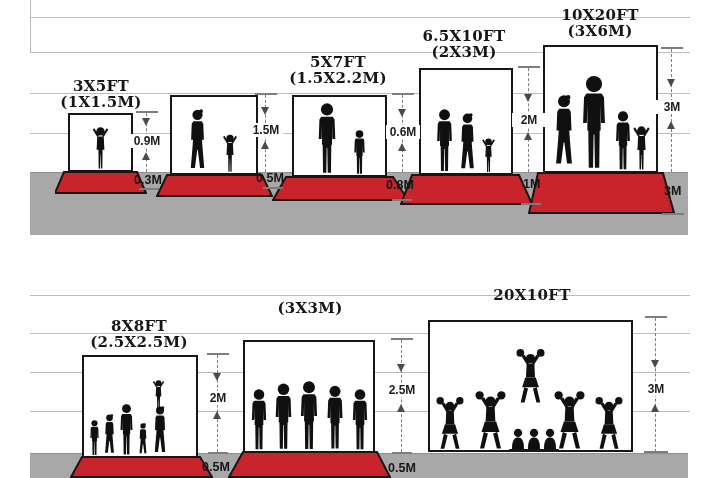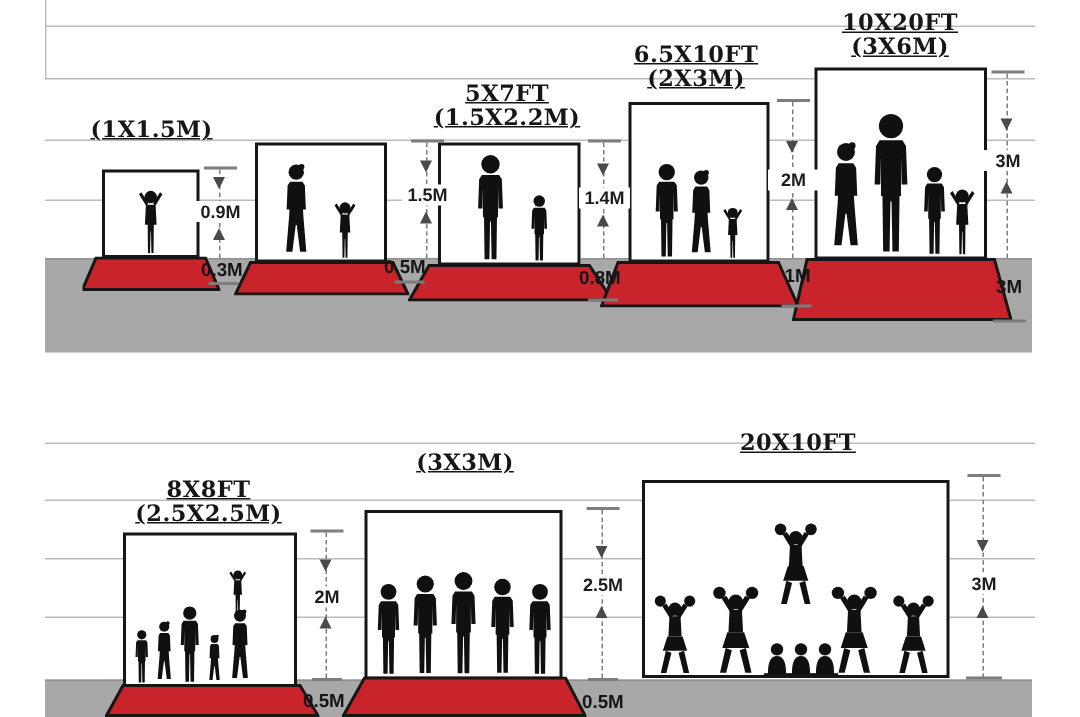--- a/index.html
+++ b/index.html
@@ -4,21 +4,21 @@
 <style>
   html,body{margin:0;padding:0;background:#fff;}
   .canvas{position:relative;width:720px;height:478px;background:#fff;overflow:hidden;
           font-family:"Liberation Sans",sans-serif;}
   .grid{position:absolute;left:30px;width:660px;height:1px;background:var(--grid-line,#bcbcbc);z-index:1;}
   .vtick{position:absolute;left:30px;top:0;width:1px;height:53px;background:var(--grid-line,#bcbcbc);z-index:1;}
   .floor{position:absolute;left:30px;width:658px;background:var(--floor-gray,#a8a8a8);
          border-top:1px solid #8f8f8f;z-index:1;}
   .title{position:absolute;z-index:2;width:180px;text-align:center;
          font-family:"DejaVu Serif",serif;font-weight:700;color:var(--ink,#161616);
-         font-size:15px;line-height:16px;letter-spacing:.3px;white-space:nowrap;text-decoration:underline;}
+         font-size:15px;line-height:16px;letter-spacing:.3px;white-space:nowrap;}
   .frame{position:absolute;background:#fff;border:2px solid var(--ink,#161616);
          box-sizing:border-box;z-index:3;}
   .carpet{position:absolute;z-index:4;}
   .carpet polygon{fill:var(--carpet-red,#c9232b);stroke:var(--ink,#161616);stroke-width:2;}
   .sil{position:absolute;z-index:5;fill:var(--silhouette,#101010);}
   .dim{position:absolute;z-index:6;width:0;border-left:1px dashed var(--dim-line,#7d7d7d);}
   .tbar{position:absolute;left:-11px;top:-2px;width:22px;height:2px;background:var(--dim-line,#7d7d7d);}
   .tridn{position:absolute;left:-5px;width:0;height:0;border-left:4.5px solid transparent;
          border-right:4.5px solid transparent;border-top:8px solid #4a4a4a;}
   .triup{position:absolute;left:-5px;width:0;height:0;border-left:4.5px solid transparent;
@@ -74,20 +74,21 @@
   <div class="grid" style="top:93px;"></div>
   <div class="grid" style="top:133px;"></div>
   <div class="floor" style="top:172px;height:62px;"></div>
   <div class="grid" style="top:295px;"></div>
   <div class="grid" style="top:333px;"></div>
   <div class="grid" style="top:372px;"></div>
   <div class="grid" style="top:411px;"></div>
   <div class="floor" style="top:453px;height:25px;"></div>
 
   <div class="title" style="left:11px;top:78px;">
+    <div>3X5FT</div>
     <div>(1X1.5M)</div>
   </div>
   <div class="frame" style="left:68px;top:113px;width:65px;height:59px;"></div>
   <svg class="carpet" style="left:55px;top:171px;" width="92" height="23" viewBox="0 0 92 23">
       <polygon points="9,1 82,1 91,22 0,22"></polygon>
     </svg>
   <svg class="sil" style="left:70px;top:115px;" width="61" height="55" viewBox="0 0 61 55" aria-label="toddler with arms out">
     <use href="#sym-kid" x="17" y="9" width="27" height="46"></use>
   </svg>
   <div class="dim" style="left:146px;top:113px;height:59px;">
@@ -100,21 +101,21 @@
   <div class="tick" style="left:139px;top:188px;width:20px;"></div>
 
   <div class="frame" style="left:170px;top:95px;width:88px;height:80px;"></div>
   <svg class="carpet" style="left:156px;top:174px;" width="117" height="23" viewBox="0 0 117 23">
       <polygon points="11,1 106,1 116,22 1,22"></polygon>
     </svg>
   <svg class="sil" style="left:172px;top:97px;" width="84" height="76" viewBox="0 0 84 76" aria-label="woman and child raising arm">
     <use href="#sym-woman" x="12" y="12" width="27" height="64"></use>
     <use href="#sym-kid" x="46" y="35" width="24" height="41"></use>
   </svg>
-  <div class="dim" style="left:284px;top:95px;height:77px;">
+  <div class="dim" style="left:265px;top:95px;height:77px;">
     <div class="tbar"></div>
     <div class="tridn" style="top:12px;"></div>
     <div class="dlbl" style="top:28px;">1.5M</div>
     <div class="triup" style="top:46px;"></div>
   </div>
   <div class="flbl" style="left:256px;top:171px;">0.5M</div>
   <div class="tick" style="left:263px;top:187px;width:20px;"></div>
 
   <div class="title" style="left:248px;top:54px;">
     <div>5X7FT</div>
@@ -124,21 +125,21 @@
   <svg class="carpet" style="left:272px;top:176px;" width="137" height="25" viewBox="0 0 137 25">
       <polygon points="14,1 121,1 136,24 1,24"></polygon>
     </svg>
   <svg class="sil" style="left:294px;top:97px;" width="91" height="78" viewBox="0 0 91 78" aria-label="man and boy">
     <use href="#sym-man" x="18" y="6" width="30" height="72"></use>
     <use href="#sym-man" x="56" y="33" width="19" height="45"></use>
   </svg>
   <div class="dim" style="left:402px;top:95px;height:77px;">
     <div class="tbar"></div>
     <div class="tridn" style="top:14px;"></div>
-    <div class="dlbl" style="top:30px;">1.4M</div>
+    <div class="dlbl" style="top:30px;">0.6M</div>
     <div class="triup" style="top:48px;"></div>
   </div>
   <div class="flbl" style="left:386px;top:178px;">0.8M</div>
   <div class="tick" style="left:392px;top:199px;width:20px;"></div>
 
   <div class="title" style="left:374px;top:28px;">
     <div>6.5X10FT</div>
     <div>(2X3M)</div>
   </div>
   <div class="frame" style="left:419px;top:68px;width:94px;height:107px;"></div>

